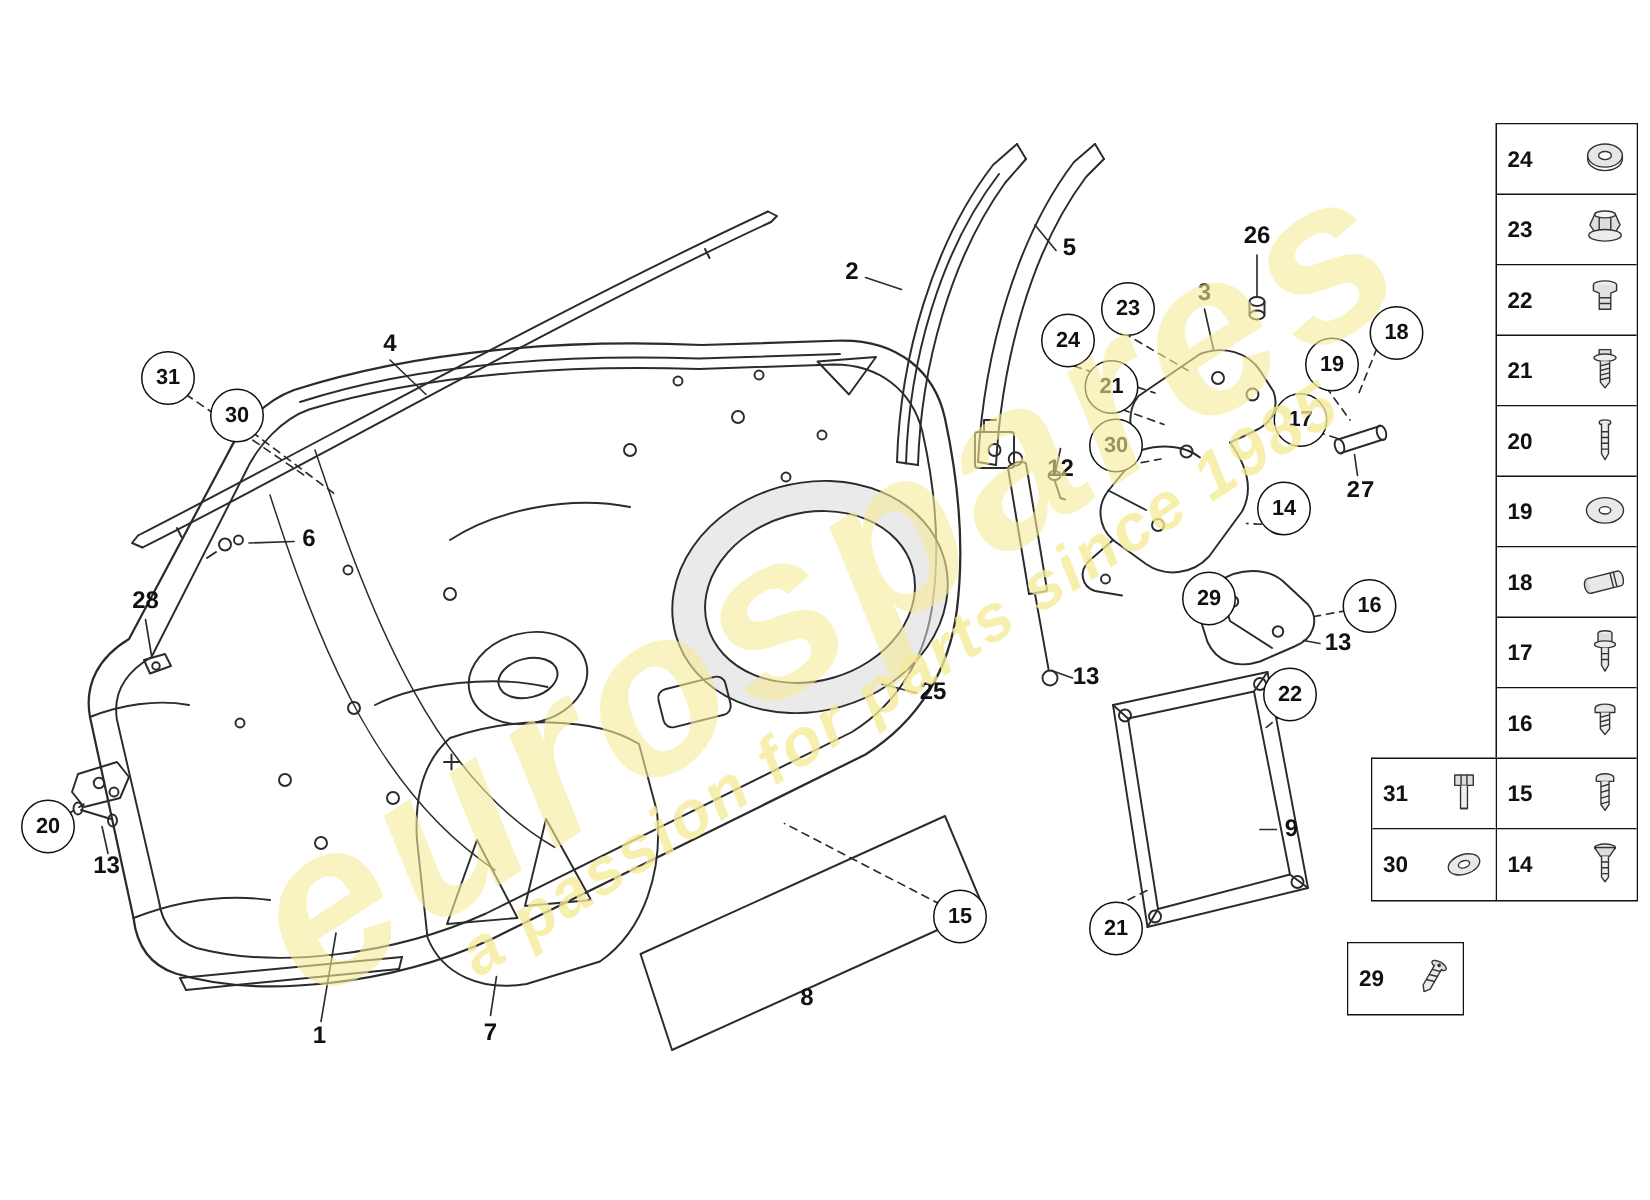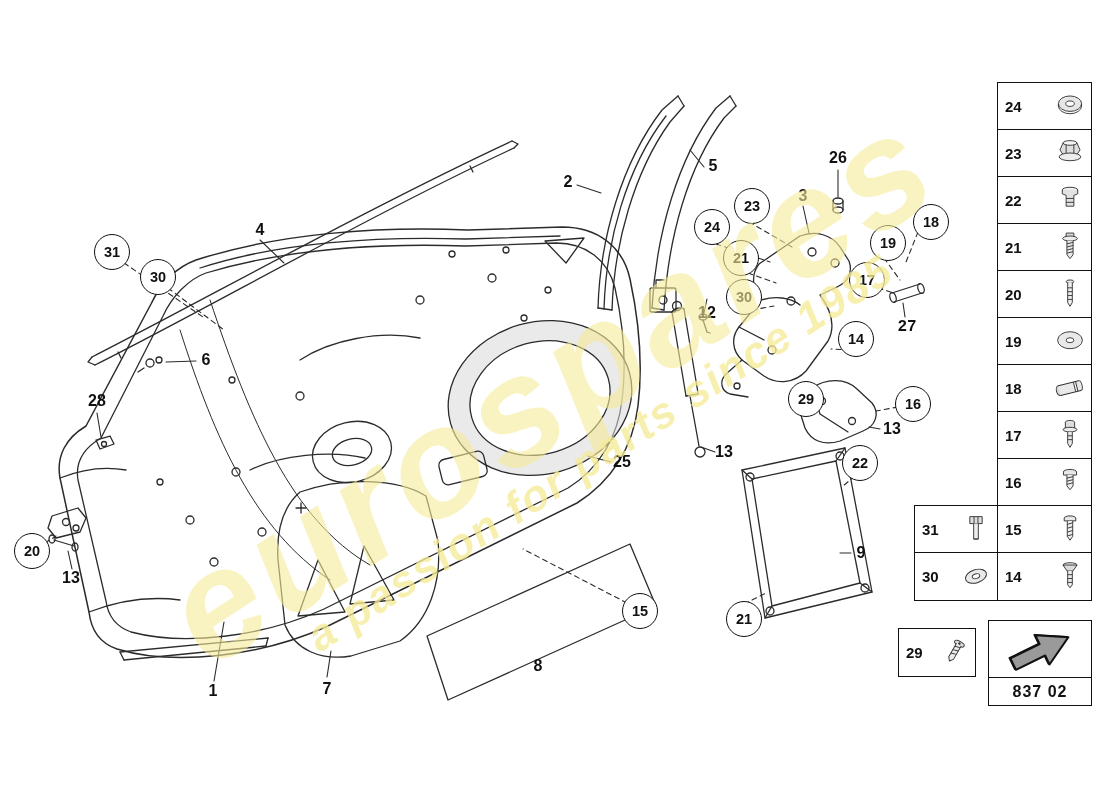--- a/index.html
+++ b/index.html
@@ -413,25 +413,14 @@
                 <circle cx="22" cy="8" r="1.6" fill="#333"></circle>
                 <path d="M18.5,9.5 v20 l3.5,4.5 3.5,-4.5 v-20" fill="#ebebeb" stroke="#333"></path>
                 <path d="M18.5,14 l7,-2 M18.5,19 l7,-2 M18.5,24 l7,-2" stroke="#333"></path>
               </g>
             </g>
           </svg>
         </span>
       </div>
     </div>
 
-  <div id="code-box">
-    <div id="arrow-wrap">
-      <svg viewBox="0 0 104 62" width="96" height="56">
-        <g transform="rotate(-26 52 31)">
-          <path d="M20,30 L56,30 L56,19 L88,37 L56,55 L56,44 L20,44 Z" fill="#4a4a4a" stroke="#111" stroke-width="1.6" stroke-linejoin="round" transform="translate(-3,-5)"></path>
-          <path d="M18,26 L54,26 L54,15 L86,33 L54,51 L54,40 L18,40 Z" fill="#9a9a9a" stroke="#111" stroke-width="2.2" stroke-linejoin="round"></path>
-        </g>
-      </svg>
-    </div>
-    <div id="code-label">837 02</div>
-  </div>
 
 </div>
 
 </body></html>

